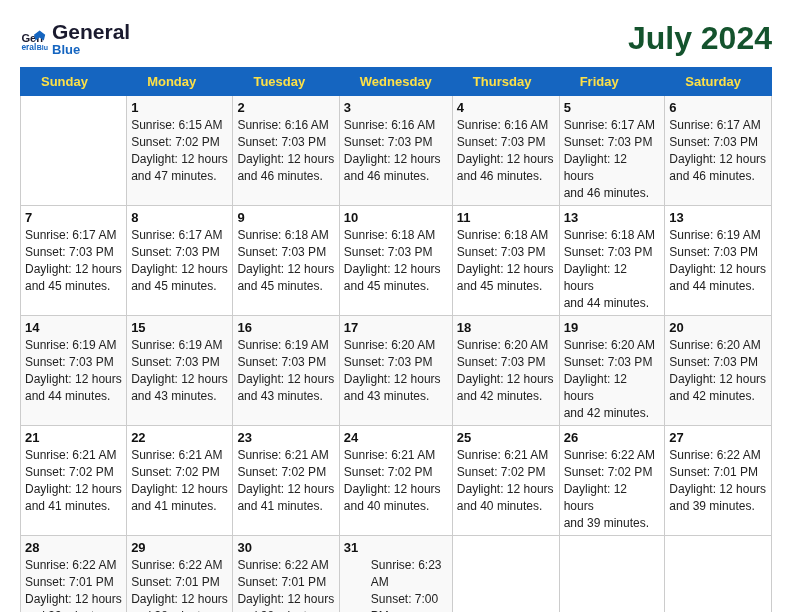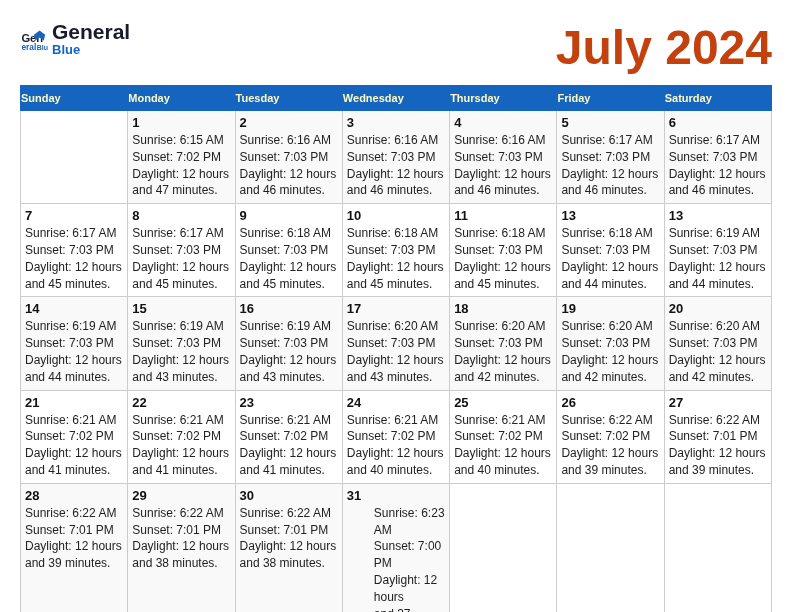--- a/index.html
+++ b/index.html
@@ -22,39 +22,39 @@
       gap: 4px;
     }
     .logo-icon {
       width: 28px;
       height: 28px;
     }
     .title-block {
       text-align: right;
     }
     .calendar-title {
-      font-size: 48px;
+      font-size: 32px;
       font-weight: bold;
-      color: #c2410c;
+      color: #14532d;
     }
     .calendar-subtitle {
       font-size: 16px;
       color: #333;
     }
     table {
       width: 100%;
       border-collapse: collapse;
       font-size: 11px;
     }
     thead tr th {
       background-color: #1565c0;
-      color: #fef9c3;
-      padding: 6px 0;
+      color: #fde047;
+      padding: 6px 20px;
       text-align: left;
-      font-size: 11px;
+      font-size: 13px;
       font-weight: bold;
       border: 1px solid #1565c0;
     }
     tbody tr td {
       vertical-align: top;
       border: 1px solid #ccc;
       padding: 4px;
       width: calc(100% / 7);
       min-height: 80px;
       background: #fff;

